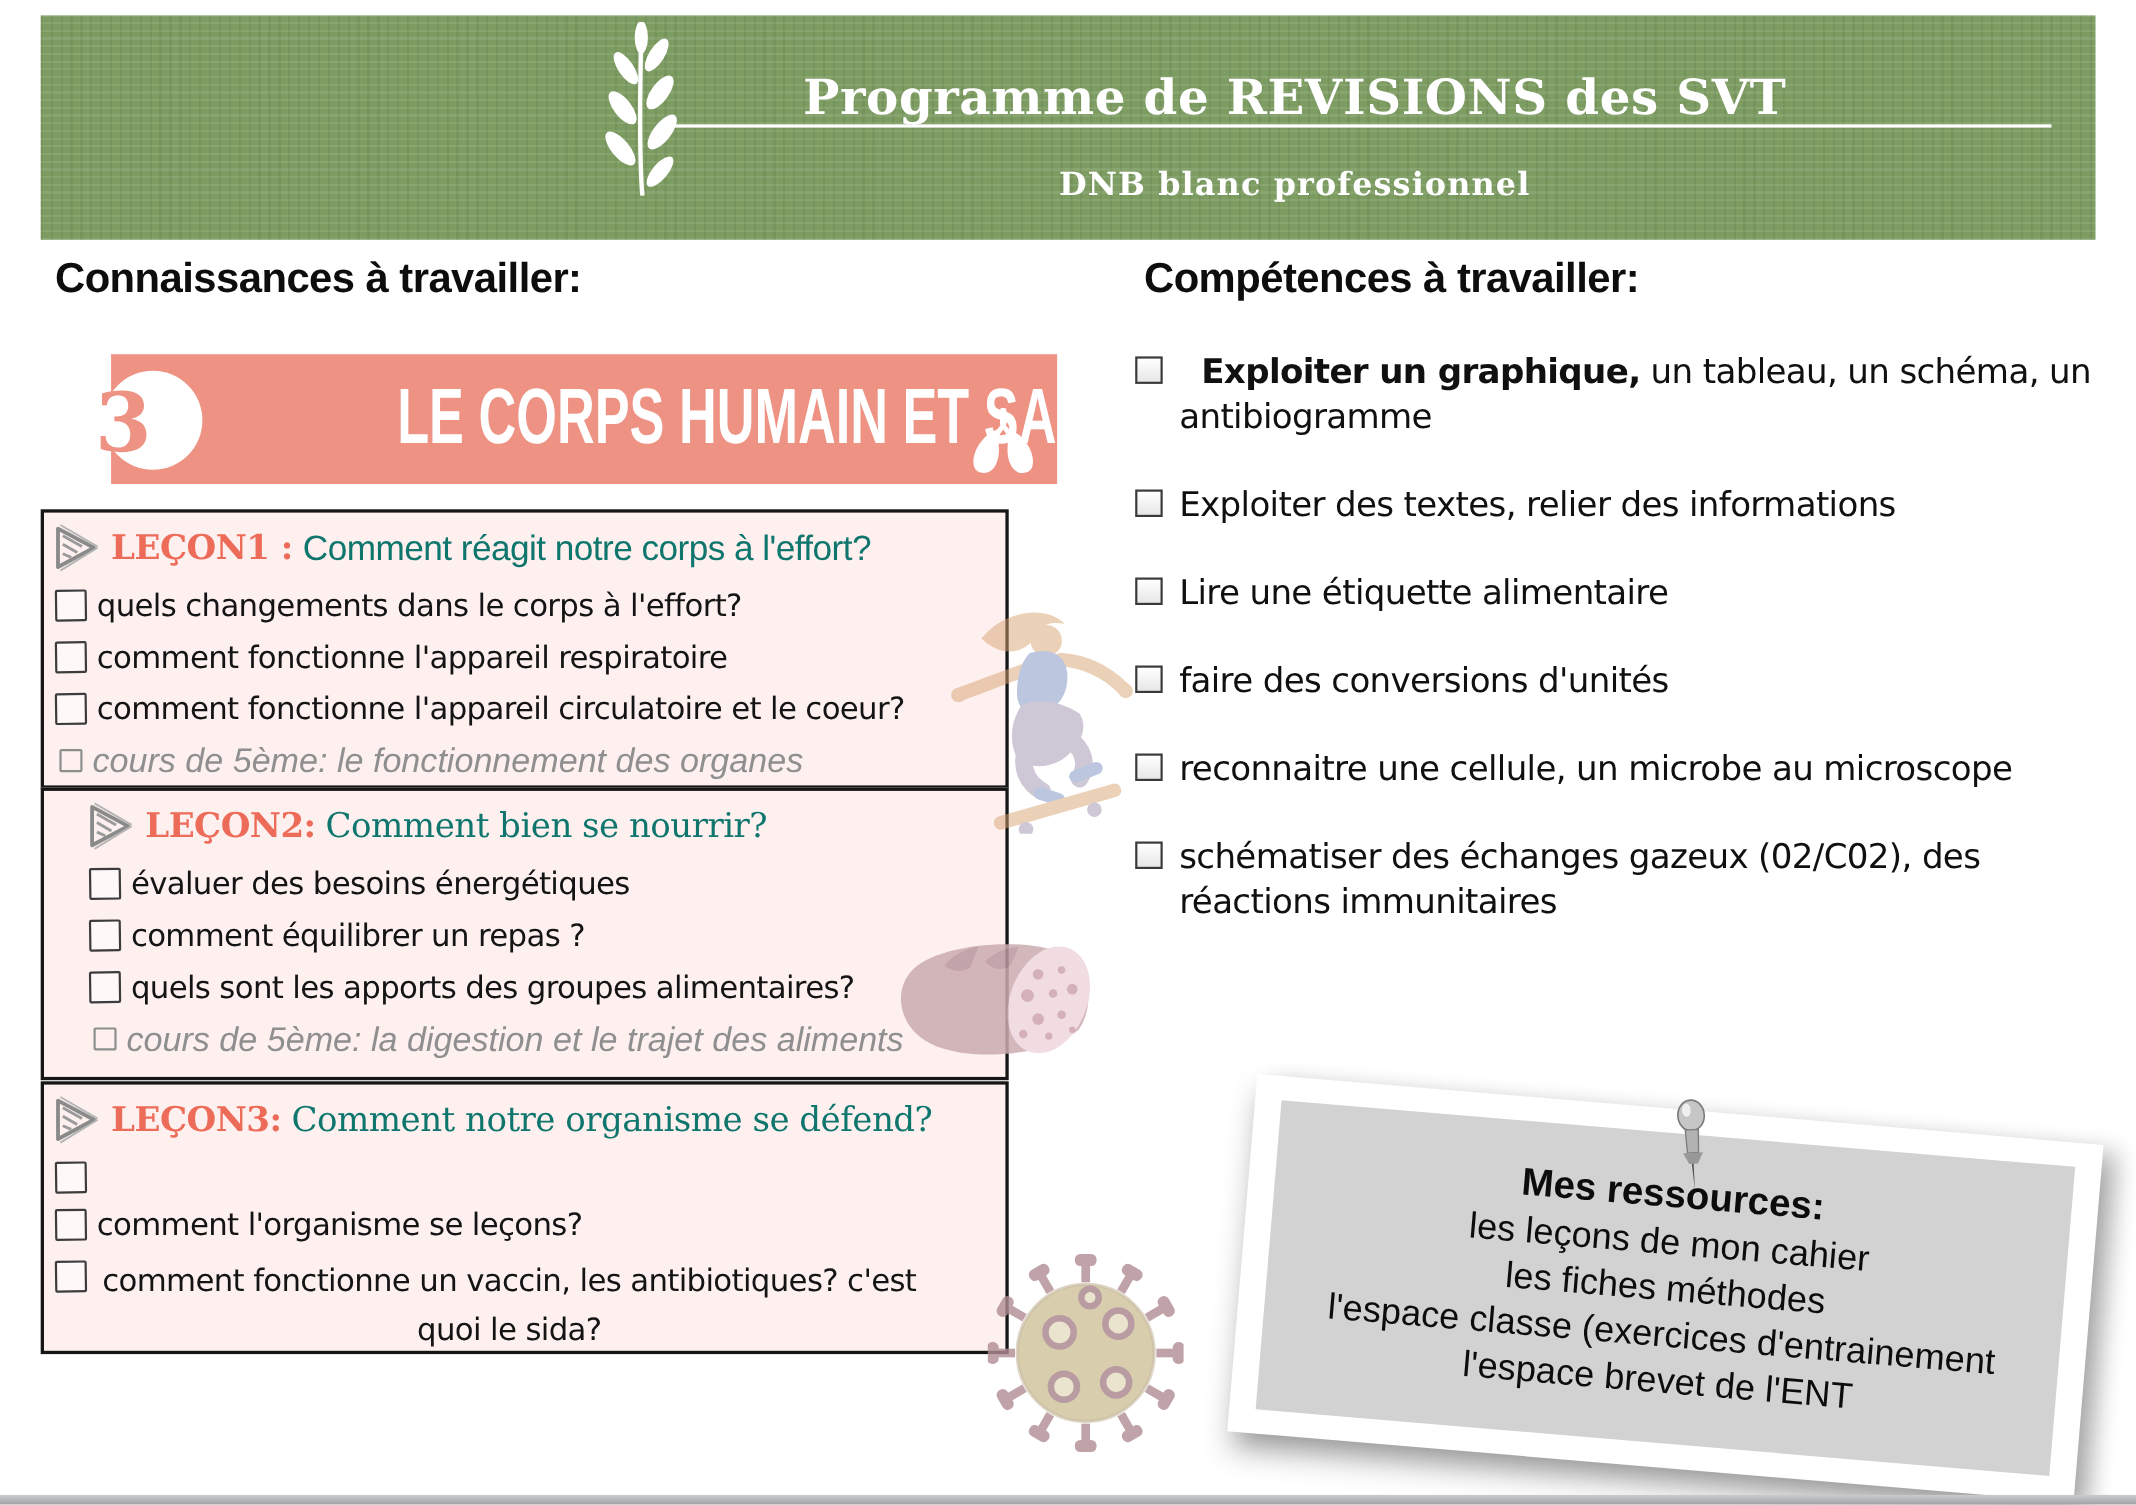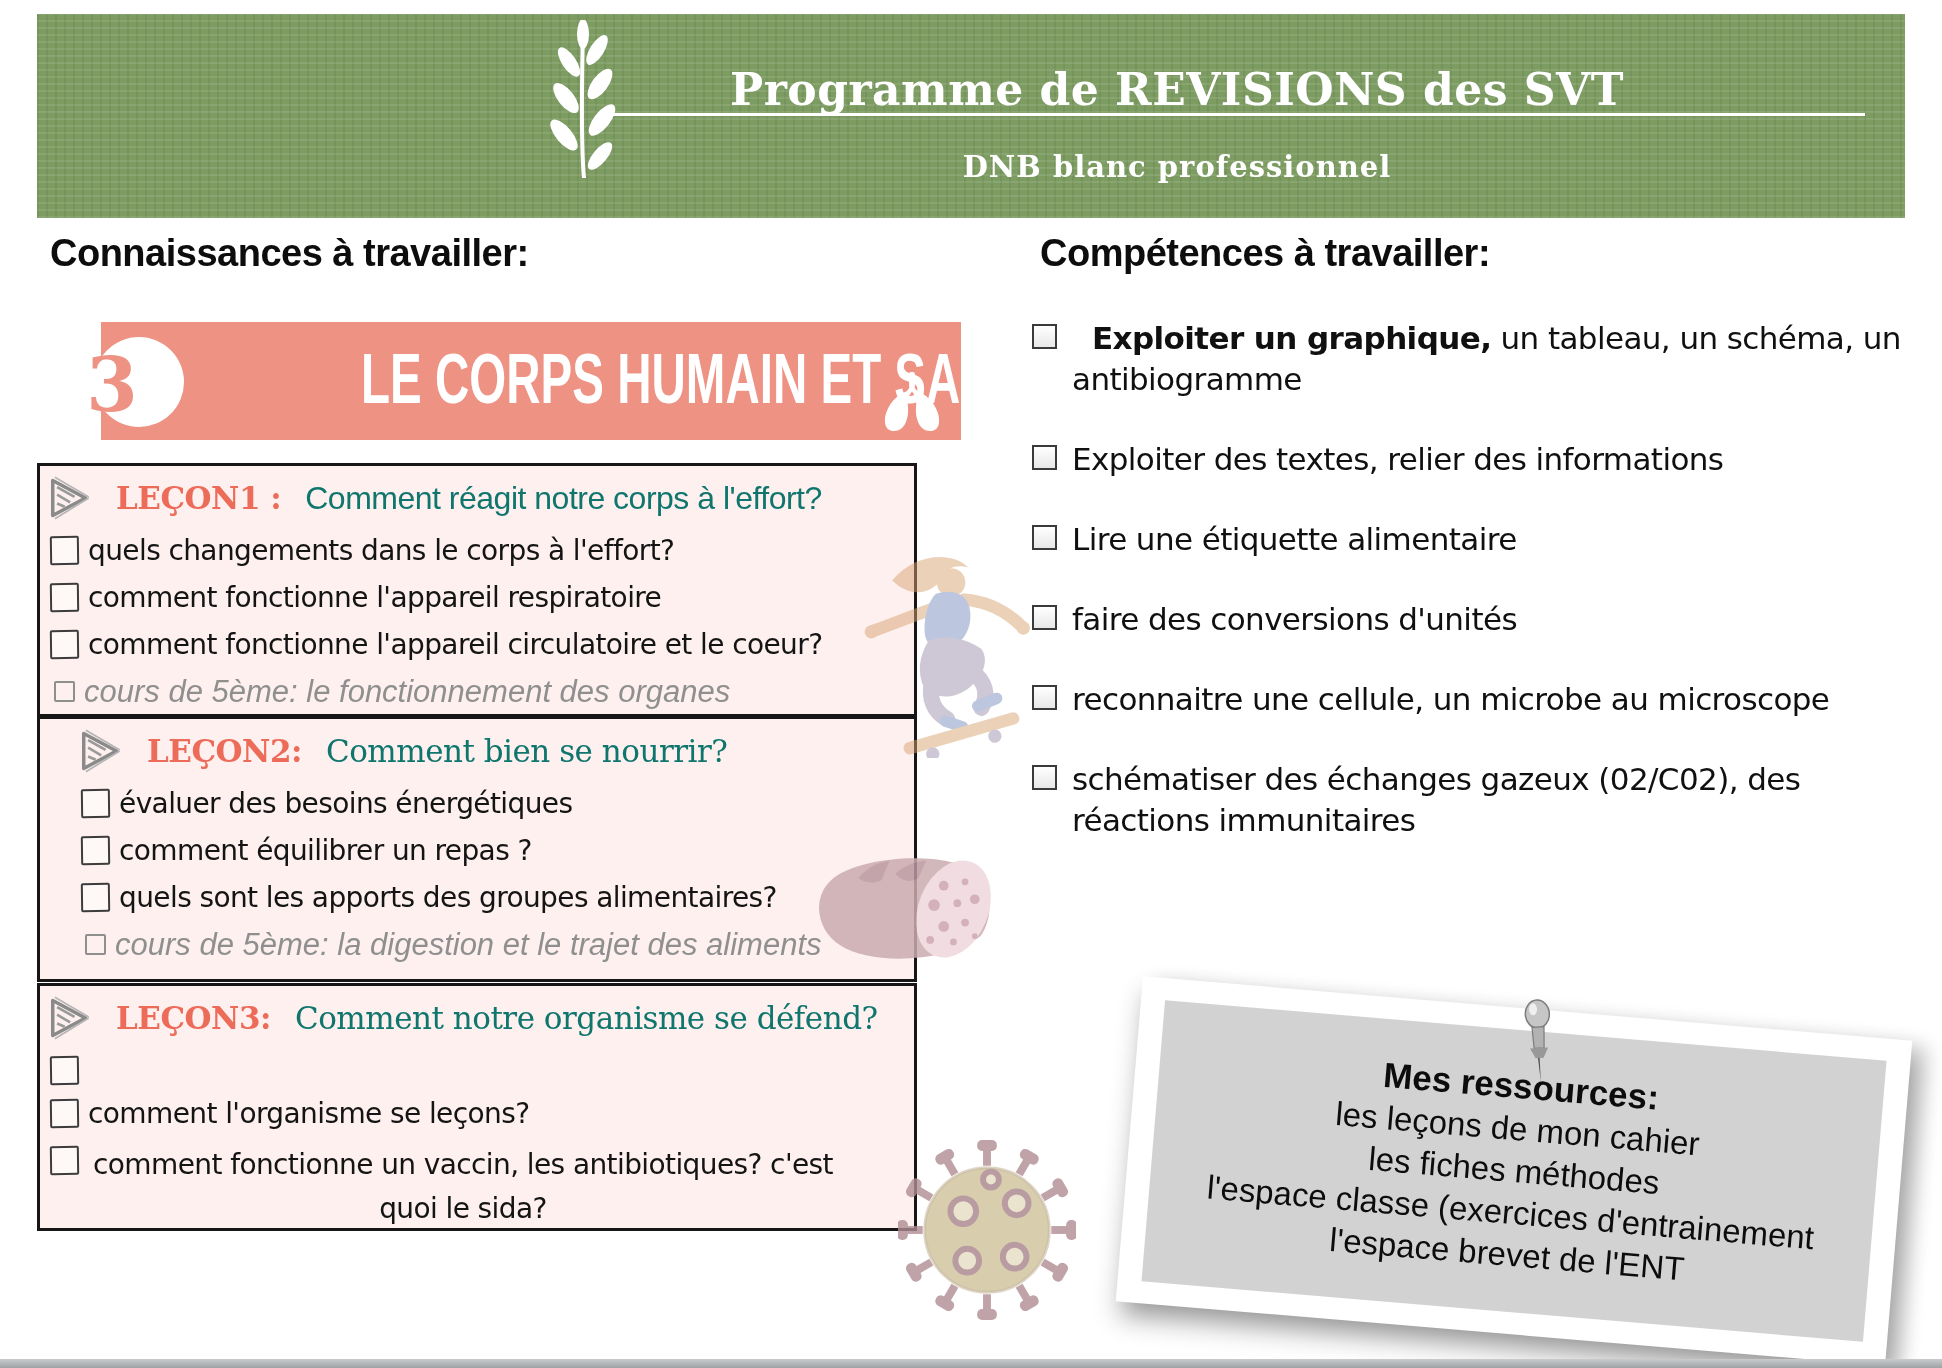--- a/index.html
+++ b/index.html
@@ -56,21 +56,21 @@
   .chapter-title > span { display:inline-block; transform:scale(0.72,1.08); transform-origin:center; letter-spacing:0px; }
   .lungs { position:absolute; right:18px; bottom:4px; }
   
   .lesson {
     position:absolute; left:37px; width:880px; box-sizing:border-box;
     background:#fdf0ee; border:3px solid #161616; padding:6px 10px 4px 8px; z-index:1;
   }
   #lesson1 { top:463px; height:254px; }
   #lesson2 { top:716px; height:266px;padding-left:39px; }
   #lesson3 { top:983px; height:248px;text-align:center; }
-  .lesson-head { display:flex; align-items:center; gap:24px; margin:2px 0 3px 0; white-space:nowrap; }
+  .lesson-head { display:flex; align-items:center; gap:9px; margin:2px 0 3px 0; white-space:nowrap; }
   .tri { flex:0 0 auto; width:48px; height:48px; margin-left:-4px; }
   .lesson-label {
     font-family:"DejaVu Serif",serif; font-weight:bold; font-size:31px; color:#ed6b59;
     letter-spacing:-0.5px;
   }
   .lesson-q { font-family:"DejaVu Serif",serif; font-weight:normal; font-size:31px; color:#0f766e; letter-spacing:-0.5px; }
   .lesson-q.sans { font-family:"Liberation Sans",sans-serif; font-size:32px; letter-spacing:-0.5px; }
   .item { display:flex; align-items:flex-start; gap:9px; margin:11px 0 0 2px; }
   .cb {
     flex:0 0 auto; width:29px; height:29px; box-sizing:border-box;

